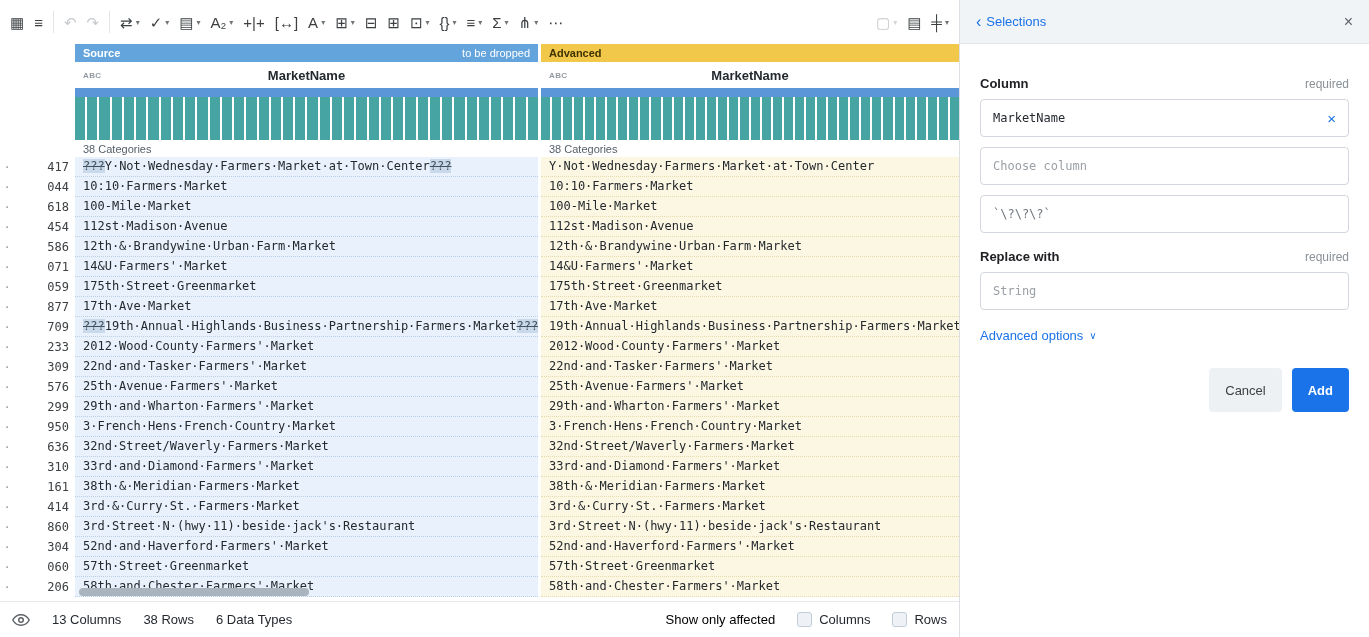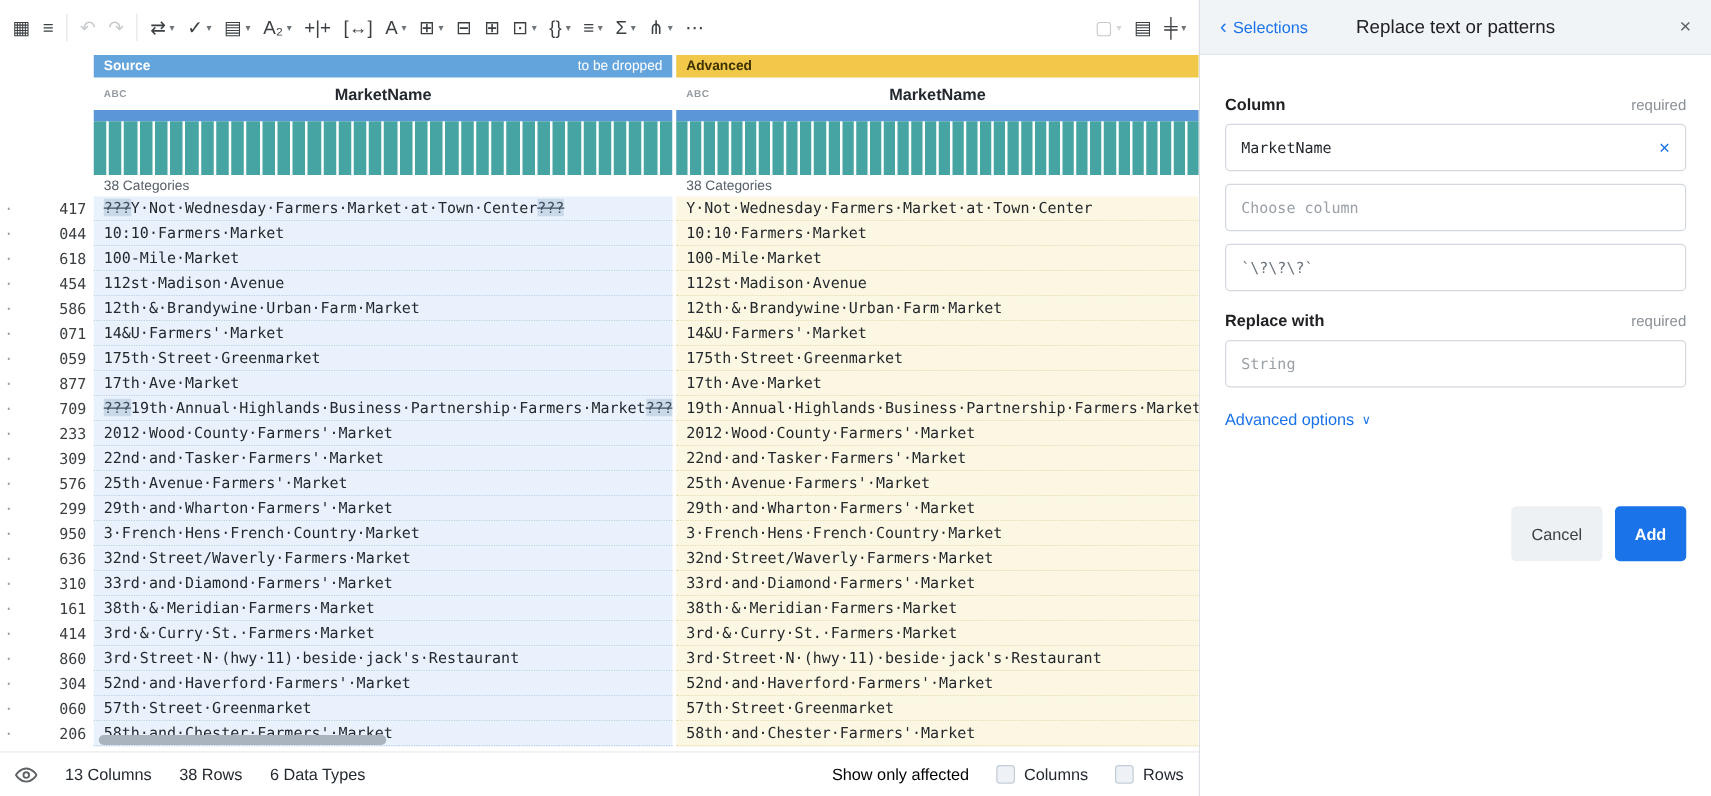--- a/index.html
+++ b/index.html
@@ -87,21 +87,21 @@
   .fl { font-size:13px; font-weight:700; color:#202124; }
   .req { font-size:12px; color:#8a9096; }
   .inputbox { height:38px; border:1px solid #d3d8de; border-radius:4px; display:flex; align-items:center; padding:0 12px; margin-bottom:10px; background:#fff; }
   .inputbox input { border:0; outline:0; flex:1; background:transparent; font-family:"DejaVu Sans Mono", monospace; font-size:12px; color:#24292f; }
   .inputbox input::placeholder { color:#9aa0a6; }
   .inputbox.find input { color:#6e757c; }
   .clear-x { color:var(--accent); font-size:15px; cursor:pointer; margin-left:8px; flex:none; }
   .advanced { display:inline-flex; align-items:center; gap:6px; color:var(--accent); font-size:13px; margin-top:8px; cursor:pointer; }
   .adv-chev { font-size:10px; }
   .btn-row { display:flex; justify-content:flex-end; gap:10px; margin-top:24px; }
-  .btn { height:44px; border-radius:4px; font-size:13px; display:flex; align-items:center; padding:0 16px; cursor:pointer; border:none; font-family:inherit;margin-top:36px; }
+  .btn { height:44px; border-radius:4px; font-size:13px; display:flex; align-items:center; padding:0 16px; cursor:pointer; border:none; font-family:inherit; }
   .btn.cancel { background:#eef1f4; color:#3c4043; }
   .btn.add { background:var(--accent); color:#fff; font-weight:600; }
 </style>
 </head>
 <body>
 
 <div class="app">
 
   <div class="main">
 
@@ -523,21 +523,20 @@
       </span>
     </div>
   </div>
 
   <div class="panel">
     <div class="panel-header">
       <span class="back-link">
         <span class="back-chevron">‹</span>
         <span>Selections</span>
       </span>
-      <span class="panel-title">Replace text or patterns</span>
       <span class="close-icon">×</span>
     </div>
 
     <div class="panel-body">
       <div class="label-row first">
         <span class="fl">Column</span>
         <span class="req">required</span>
       </div>
       <div class="inputbox">
         <input value="MarketName" style="">

